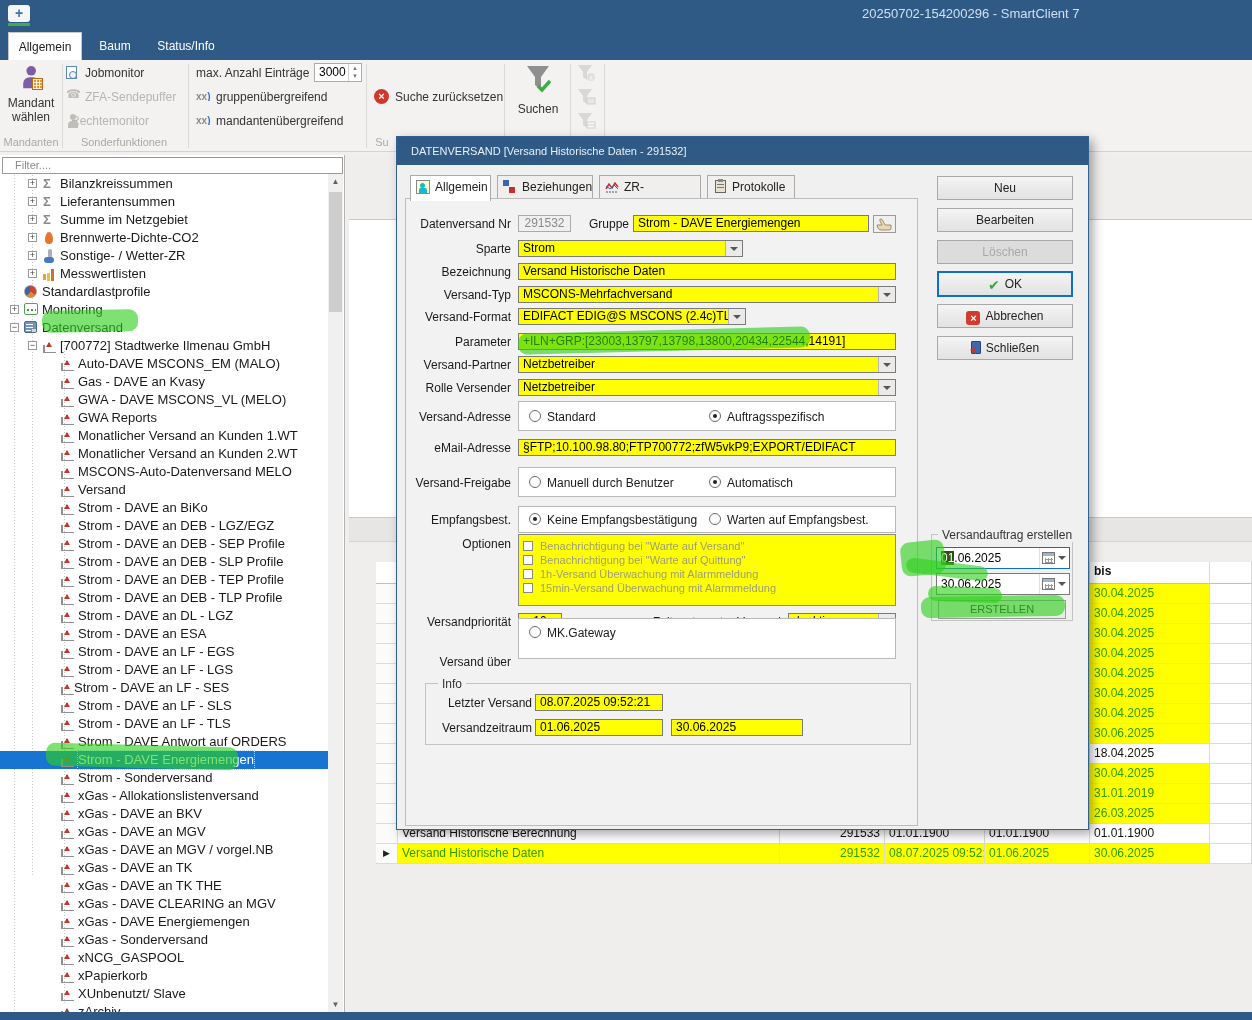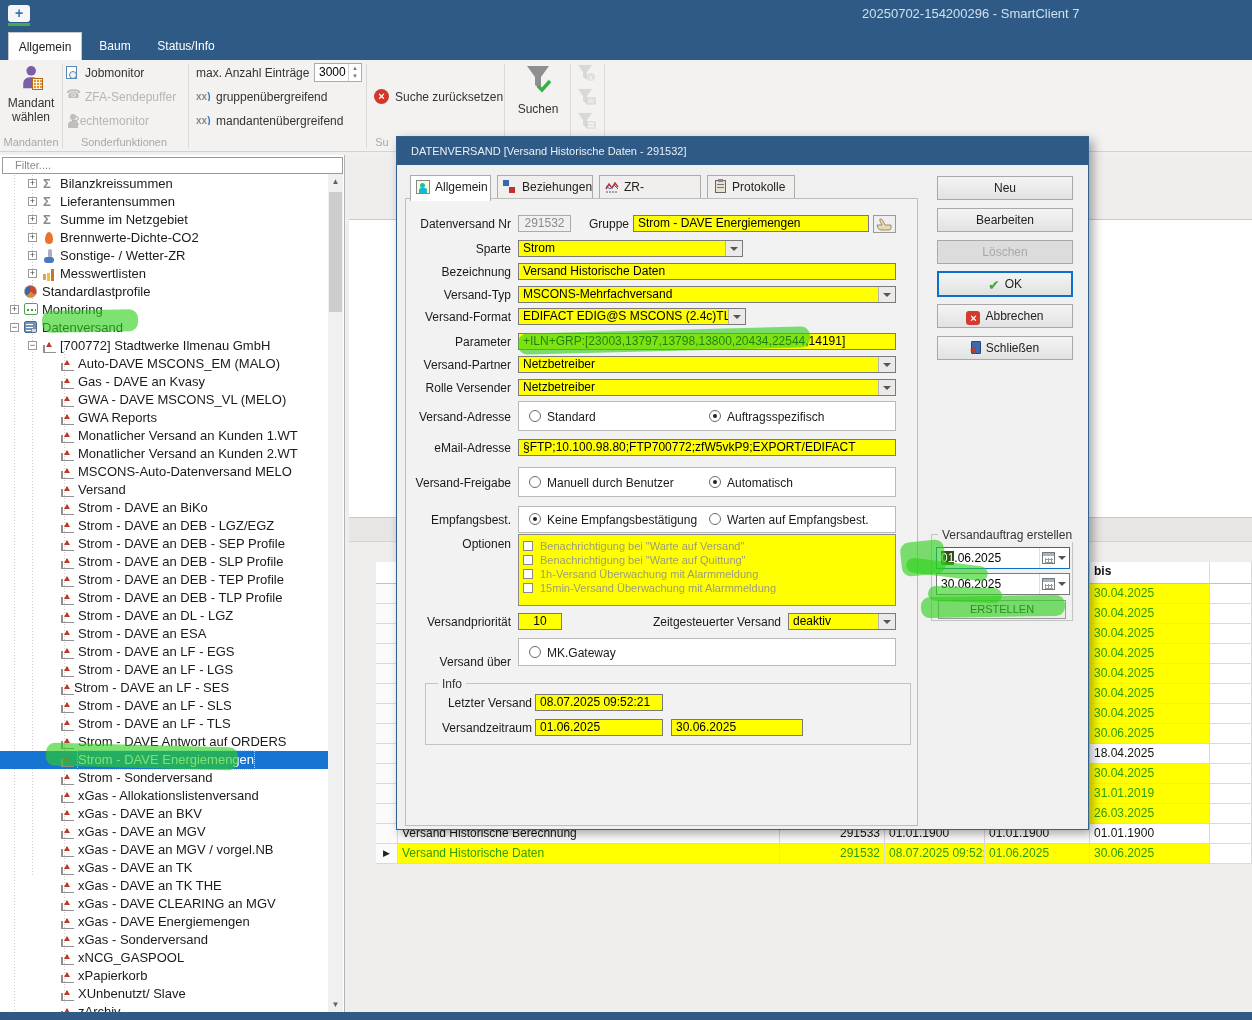--- a/index.html
+++ b/index.html
@@ -676,21 +676,21 @@
     <div class="yfield" style="left:121px;top:476px;width:44px;text-align:center;">10</div>
     <div class="dlabel" style="left:234px;top:478px;width:150px;">Zeitgesteuerter Versand</div>
     <div class="yfield combo" style="left:391px;top:476px;width:108px;">
       <span>deaktiv</span>
       <span class="cbtn">
           <span class="chev"></span>
         </span>
     </div>
 
     <div class="dlabel" style="left:8px;top:518px;">Versand über</div>
-    <div class="wbox" style="left:121px;top:501px;width:378px;height:28px;">
+    <div class="wbox" style="left:121px;top:481px;width:378px;height:41px;">
       <span class="radio" style="left:10px;top:7px;"></span>
       <span class="rlabel" style="left:28px;top:7px;">MK.Gateway</span>
     </div>
 
     <div class="groupbox" style="left:28px;top:546px;width:486px;height:62px;">
       <span class="legend">Info</span>
       <div class="dlabel" style="left:4px;top:12px;width:102px;">Letzter Versand</div>
       <div class="yfield" style="left:109px;top:10px;width:128px;">08.07.2025 09:52:21</div>
       <div class="dlabel" style="left:4px;top:37px;width:102px;">Versandzeitraum</div>
       <div class="yfield" style="left:109px;top:35px;width:128px;">01.06.2025</div>

